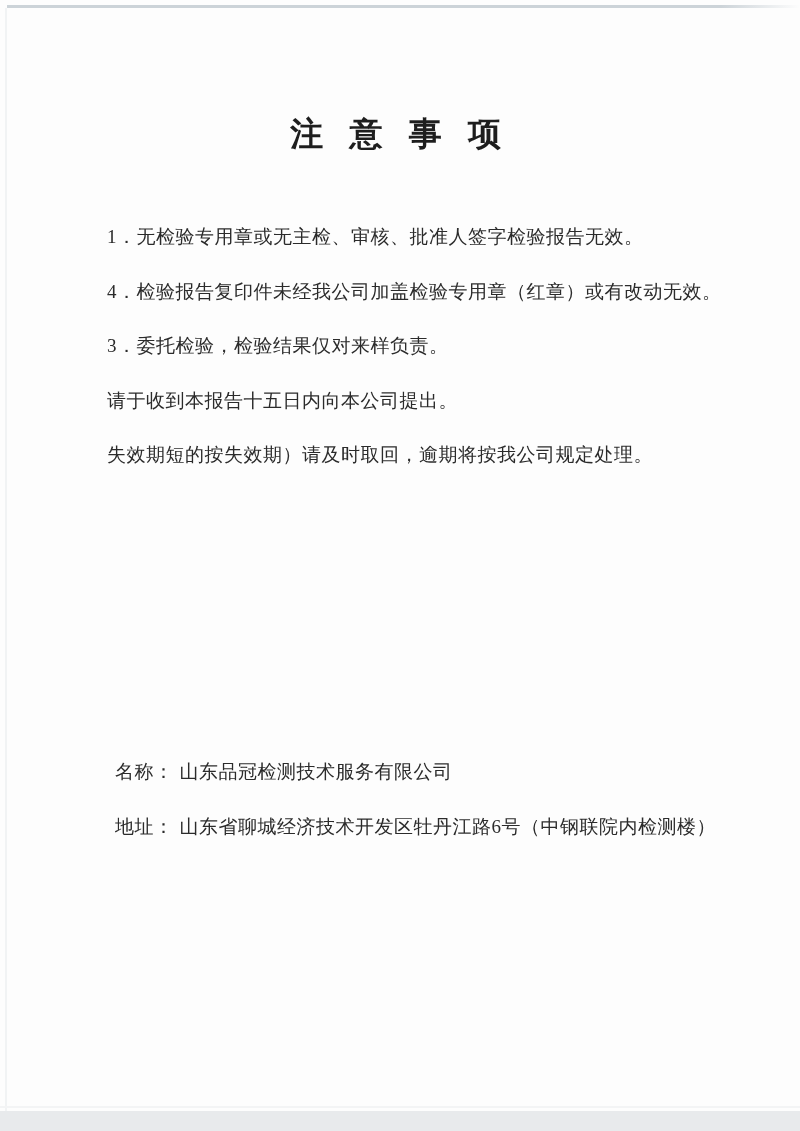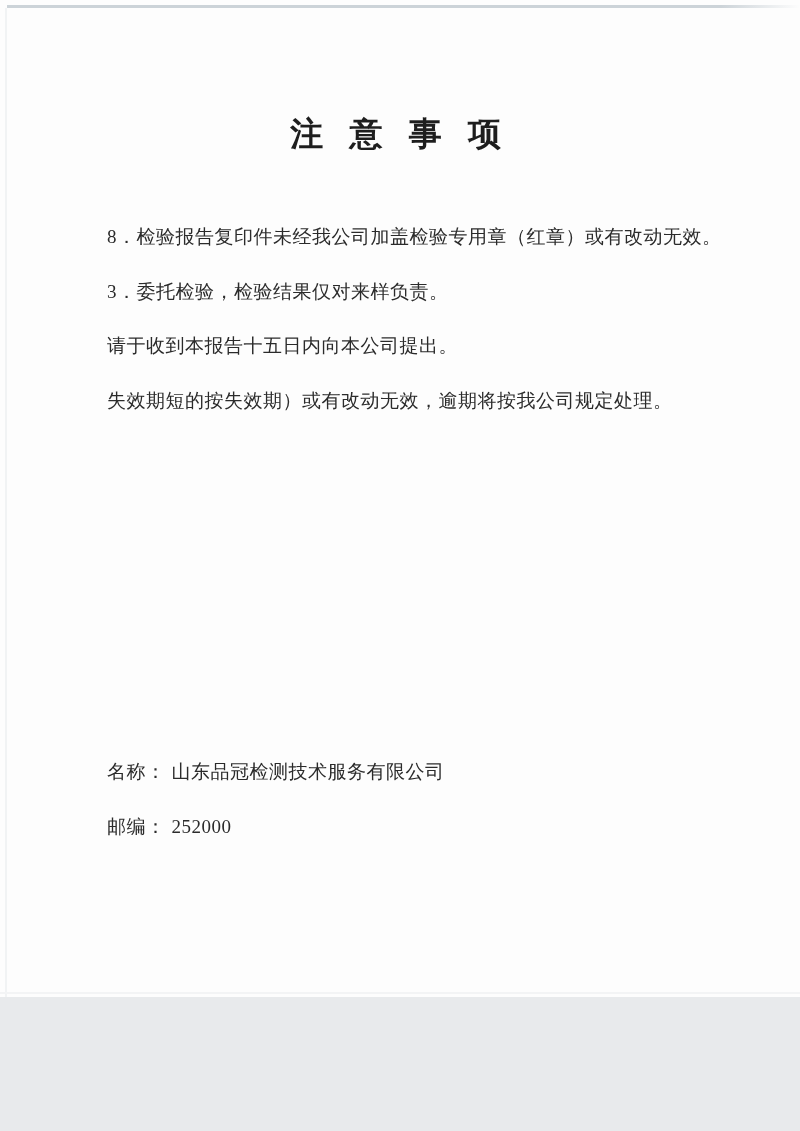--- a/index.html
+++ b/index.html
@@ -3,21 +3,21 @@
 <meta charset="utf-8">
 <style>
   html, body {
     margin: 0;
     padding: 0;
     background: #e8eaec;
   }
   .sheet {
     position: relative;
     width: 800px;
-    height: 997px;
+    height: 1111px;
     margin: 0 auto;
     background: #fdfdfd;
     overflow: hidden;
     font-family: "Liberation Serif", "DejaVu Serif", serif;
     color: #2b2b2b;
   }
   
   .scan-edge-top {
     position: absolute;
     top: 5px;
@@ -72,45 +72,47 @@
     top: 745px;
     left: 107px;
     right: 60px;
   }
   .contact-row {
     height: 54.8px;
     line-height: 54.8px;
     font-size: 19px;
     white-space: nowrap;
     letter-spacing: 0.5px;
+    margin-left: 8px;
   }
   .contact-label {
     margin-right: 6px;
   }
 </style>
 </head>
 <body>
 
 <div class="sheet">
 
   <div class="scan-edge-top"></div>
   <div class="scan-edge-left"></div>
   <div class="scan-edge-bottom"></div>
 
   <div class="doc-title">注 意 事 项</div>
 
   <div class="notice-list">
-    <div class="notice-line">8．检验报告复印件未经我公司加盖检验专用章（红章）或有改动无效。</div>
+    <div class="notice-line">1．无检验专用章或无主检、审核、批准人签字检验报告无效。</div>
+    <div class="notice-line">4．检验报告复印件未经我公司加盖检验专用章（红章）或有改动无效。</div>
     <div class="notice-line">3．委托检验，检验结果仅对来样负责。</div>
     <div class="notice-line">请于收到本报告十五日内向本公司提出。</div>
-    <div class="notice-line">失效期短的按失效期）或有改动无效，逾期将按我公司规定处理。</div>
+    <div class="notice-line">失效期短的按失效期）请及时取回，逾期将按我公司规定处理。</div>
   </div>
 
   <div class="contact-info">
     <div class="contact-row">
       <span class="contact-label">名称：</span><span class="contact-value">山东品冠检测技术服务有限公司</span>
     </div>
     <div class="contact-row">
-      <span class="contact-label">邮编：</span><span class="contact-value">252000</span>
+      <span class="contact-label">地址：</span><span class="contact-value">山东省聊城经济技术开发区牡丹江路6号（中钢联院内检测楼）</span>
     </div>
   </div>
 
 </div>
 
 </body></html>

